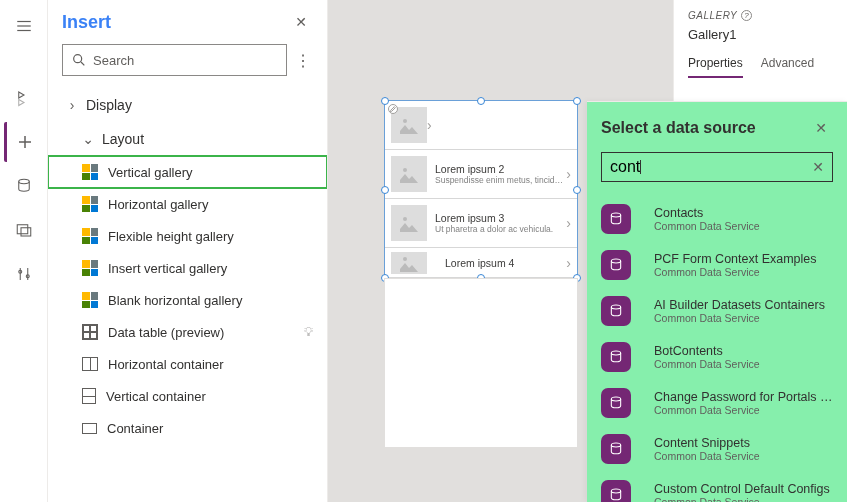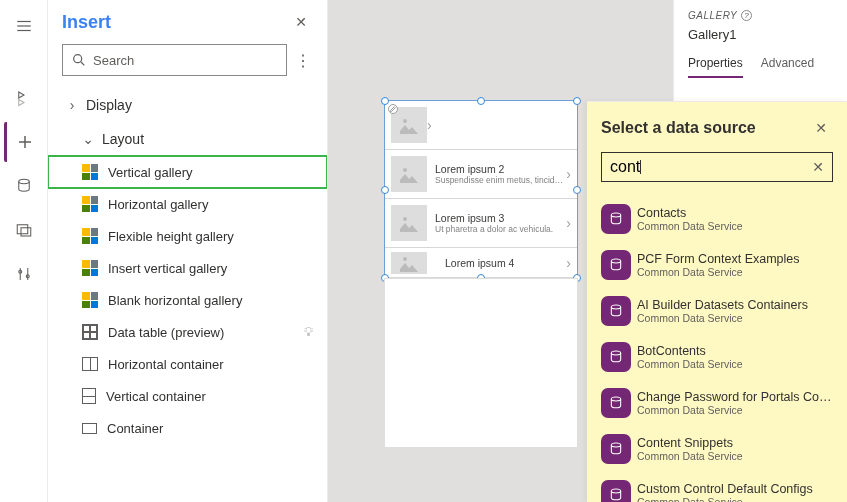--- a/index.html
+++ b/index.html
@@ -70,29 +70,29 @@
 .handle { width:8px; height:8px; background:#fff; border:1px solid #3a87d6; border-radius:50%; position:absolute; }
 
 
 .right-header { position:absolute; right:0; top:0; width:174px; height:101px; background:#fff; border-left:1px solid #edebe9; padding:10px 14px 0 14px; }
 .rh-label { font-size:10px; color:#605e5c; letter-spacing:0.5px; display:flex; align-items:center; gap:4px;font-style:italic;}
 .rh-name { font-size:13px; color:#323130; margin-top:6px; }
 .tabs { display:flex; gap:18px; margin-top:14px; font-size:12px; }
 .tab { padding-bottom:6px; color:#605e5c; cursor:pointer; }
 .tab.active { color:#323130; border-bottom:2px solid #742774; }
 
-.dspanel { position:absolute; right:0; top:101px; width:260px; bottom:0; background:#fef9c3; border-top:1px solid #edebe9; box-shadow:-2px 0 6px rgba(0,0,0,0.05); padding:14px 14px 13px 14px; overflow:hidden;}
+.dspanel { position:absolute; right:0; top:101px; width:260px; bottom:0; background:#86efac; border-top:1px solid #edebe9; box-shadow:-2px 0 6px rgba(0,0,0,0.05); padding:14px 14px 13px 14px; overflow:hidden;}
 .dshead { display:flex; align-items:center; }
 .dstitle { font-size:16px; font-weight:600; color:#323130; flex:1; }
 .dssearch { margin-top:12px; display:flex; align-items:center; border:1px solid #323130; height:30px; padding:0 8px; }
 .dsclear { color:#605e5c; cursor:pointer; font-size:14px;}
 .cursor { display:inline-block; width:1px; height:14px; background:#323130; vertical-align:middle; }
 
 .dslist { margin-top:14px; display:flex; flex-direction:column; }
-.dsitem { display:flex; gap:6px; padding:8px 0; cursor:pointer; align-items:center;}
+.dsitem { display:flex; gap:23px; padding:8px 0; cursor:pointer; align-items:center;}
 .dsicon { width:30px; height:30px; border-radius:7px; background:#742774; display:flex; align-items:center; justify-content:center; flex-shrink:0;}
 .dsicon svg { width:16px; height:16px; stroke:#fff; fill:none; stroke-width:1.6;}
 .dstexts { overflow:hidden; }
 .dsname { font-size:12.5px; color:#323130; white-space:nowrap; overflow:hidden; text-overflow:ellipsis;}
 .dssub { font-size:10.5px; color:#605e5c; }
 
 .scrollhint{position:absolute;left:320px;top:250px;width:7px;height:130px;background:#c8c6c4;border-radius:4px;}
 </style>
 </head>
 <body>

